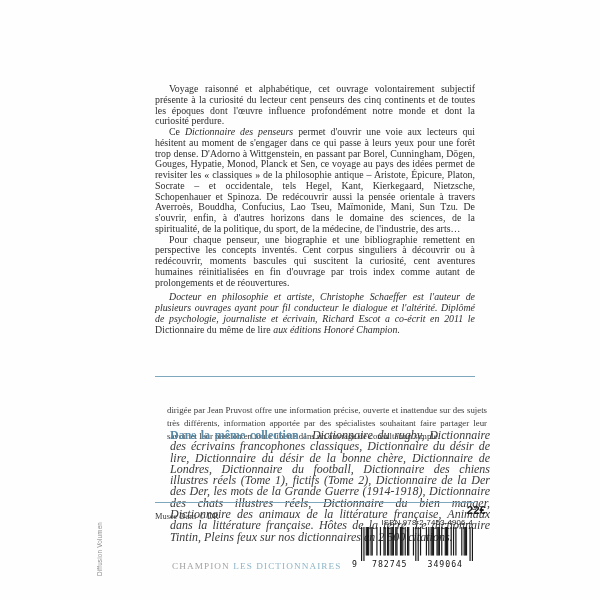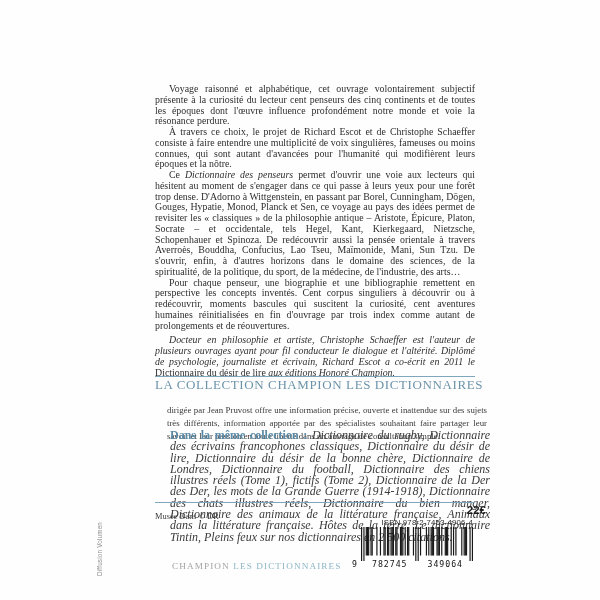--- a/index.html
+++ b/index.html
@@ -89,30 +89,28 @@
     white-space:nowrap;font-family:"Liberation Sans","DejaVu Sans",sans-serif;
     font-size:6.3px;color:#8b8b8b;letter-spacing:0.2px;
   }
 </style>
 </head>
 <body>
 
 <div class="cover">
 
   <div class="text-col">
-    <p>Voyage raisonné et alphabétique, cet ouvrage volontairement subjectif présente à la curiosité du lecteur cent penseurs des cinq continents et de toutes les époques dont l'œuvre influence profondément notre monde et voie la résonance perdure.</p>
-    <p>À travers ce choix, le projet de Richard Escot et de Christophe Schaeffer consiste à faire entendre une multiplicité de voix singulières, fameuses ou moins connues, qui sont autant d'avancées pour l'humanité qui modifièrent leurs époques et la nôtre.</p>
+    <p>Voyage raisonné et alphabétique, cet ouvrage volontairement subjectif présente à la curiosité du lecteur cent penseurs des cinq continents et de toutes les époques dont l'œuvre influence profondément notre monde et dont la curiosité perdure.</p>
     <p><span>Ce </span><span class="italic">Dictionnaire des penseurs</span><span> permet d'ouvrir une voie aux lecteurs qui hésitent au moment de s'engager dans ce qui passe à leurs yeux pour une forêt trop dense. D'Adorno à Wittgenstein, en passant par Borel, Cunningham, Dōgen, Gouges, Hypatie, Monod, Planck et Sen, ce voyage au pays des idées permet de revisiter les « classiques » de la philosophie antique – Aristote, Épicure, Platon, Socrate – et occidentale, tels Hegel, Kant, Kierkegaard, Nietzsche, Schopenhauer et Spinoza. De redécouvrir aussi la pensée orientale à travers Averroès, Bouddha, Confucius, Lao Tseu, Maïmonide, Mani, Sun Tzu. De s'ouvrir, enfin, à d'autres horizons dans le domaine des sciences, de la spiritualité, de la politique, du sport, de la médecine, de l'industrie, des arts…</span></p>
     <p>Pour chaque penseur, une biographie et une bibliographie remettent en perspective les concepts inventés. Cent corpus singuliers à découvrir ou à redécouvrir, moments bascules qui suscitent la curiosité, cent aventures humaines réinitialisées en fin d'ouvrage par trois index comme autant de prolongements et de réouvertures.</p>
-    <p class="bio"><span>Docteur en philosophie et artiste, Christophe Schaeffer est l'auteur de plusieurs ouvrages ayant pour fil conducteur le dialogue et l'altérité. Diplômé de psychologie, journaliste et écrivain, Richard Escot a co-écrit en 2011 le </span><span class="roman">Dictionnaire du désir de lire</span><span> aux éditions Honoré Champion.</span></p>
+    <p class="bio"><span>Docteur en philosophie et artiste, Christophe Schaeffer est l'auteur de plusieurs ouvrages ayant pour fil conducteur le dialogue et l'altérité. Diplômé de psychologie, journaliste et écrivain, Richard Escot a co-écrit en 2011 le </span><span class="roman">Dictionnaire du même de lire</span><span> aux éditions Honoré Champion.</span></p>
   </div>
 
   <hr class="rule rule-top">
 
-  <h2 class="coll-heading">LA COLLECTION CHAMPION LES DICTIONNAIRES</h2>
   <p class="coll-desc">dirigée par Jean Pruvost offre une information précise, ouverte et inattendue sur des sujets très différents, information apportée par des spécialistes souhaitant faire partager leur savoir et leur passion en toute liberté dans un ouvrage de consultation simple.</p>
   <p class="coll-same"><span class="label">Dans la même collection :</span> <span class="list">Dictionnaire du rugby, Dictionnaire des écrivains francophones classiques, Dictionnaire du désir de lire, Dictionnaire du désir de la bonne chère, Dictionnaire de Londres, Dictionnaire du football, Dictionnaire des chiens illustres réels (Tome 1), fictifs (Tome 2), Dictionnaire de la Der des Der, les mots de la Grande Guerre (1914-1918), Dictionnaire des chats illustres réels, Dictionnaire du bien manger, Dictionnaire des animaux de la littérature française, Animaux dans la littérature française. Hôtes de la terre, Le dictionnaire Tintin, Pleins feux sur nos dictionnaires en 2 500 citations.</span></p>
 
   <hr class="rule rule-bottom">
 
   <div class="credit">
     <div>Musée Dans © DR</div>
   </div>
 
   <div class="publisher"><span class="champ">CHAMPION</span><span class="dict"> LES DICTIONNAIRES</span></div>

